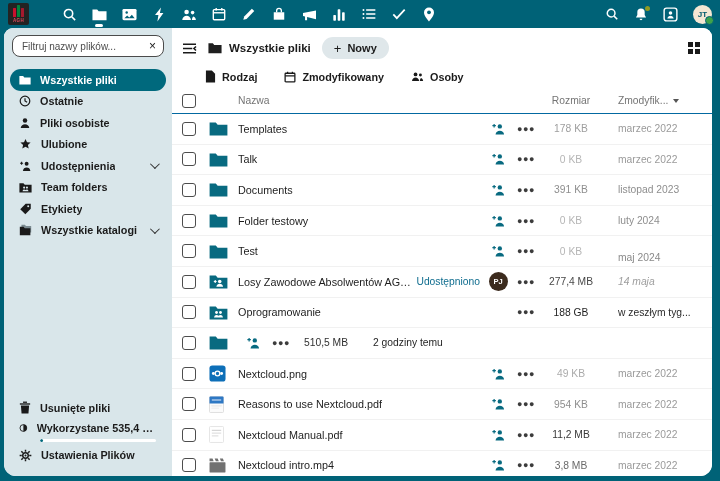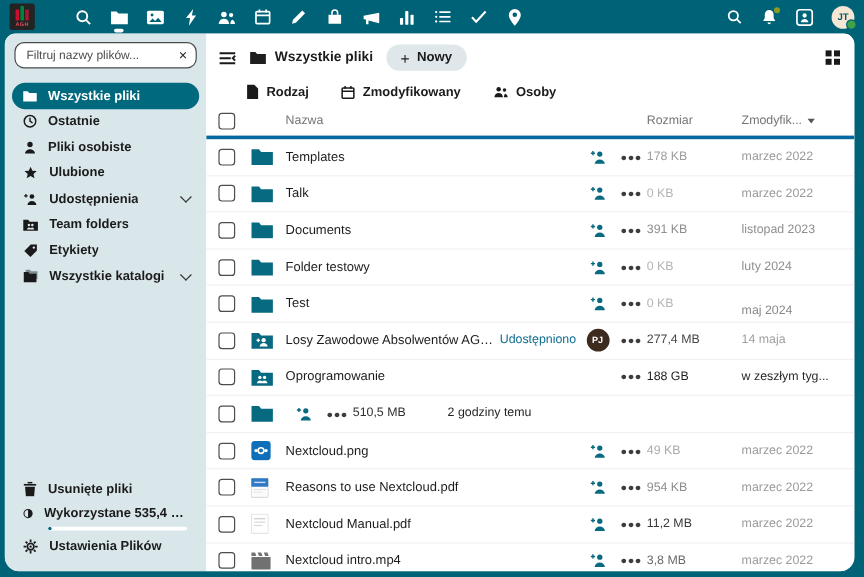--- a/index.html
+++ b/index.html
@@ -59,30 +59,30 @@
            height:22px;padding:0 12px;font-size:11px;font-weight:600;color:#1b1b1b;cursor:pointer;
            font-family:"Liberation Sans",sans-serif;}
   .new-plus{font-size:13px;font-weight:400;line-height:1;}
   .grid-btn{margin-left:auto;background:none;border:none;cursor:pointer;padding:2px;}
   .grid-ico{display:grid;grid-template-columns:5px 5px;grid-template-rows:5px 5px;gap:2px;}
   .grid-ico i{background:#1a1a1a;display:block;}
   .chips{display:flex;align-items:center;gap:27px;padding:8px 10px 5px 33px;}
   .chip{display:flex;align-items:center;gap:6px;background:none;border:none;padding:0;cursor:pointer;
         font-size:10.8px;font-weight:600;color:#1b1b1b;font-family:"Liberation Sans",sans-serif;}
   
-  .thead{display:flex;align-items:center;height:25px;padding:0 10px;border-bottom:3px solid #0369a1;
+  .thead{display:flex;align-items:center;height:25px;padding:0 10px;border-bottom:1px solid #0369a1;
          color:#747474;font-size:10.3px;}
   .col-cb{width:27px;display:flex;align-items:center;}
   .cb{width:12px;height:12px;border:1.5px solid #4d4d4d;border-radius:3px;background:#fff;cursor:pointer;}
   .col-icon{width:29px;display:flex;align-items:center;}
   .col-name{flex:1;min-width:0;}
   .cell-share{width:30px;display:flex;align-items:center;justify-content:center;}
   .cell-menu{width:26px;display:flex;align-items:center;justify-content:center;background:none;border:none;
          cursor:pointer;color:#3c3c3c;font-size:9px;letter-spacing:0.5px;font-weight:bold;padding:0;}
-  .col-size{width:64px;text-align:left;font-size:10.3px;}
+  .col-size{width:64px;text-align:center;font-size:10.3px;}
   .col-date{width:84px;padding-left:15px;font-size:10.3px;display:flex;align-items:center;gap:5px;
          white-space:nowrap;overflow:hidden;}
   .sort-caret{width:0;height:0;border-left:3.5px solid transparent;border-right:3.5px solid transparent;
          border-top:4.5px solid #555;display:inline-block;}
   .rows{flex:1;overflow:hidden;}
   .row{display:flex;align-items:center;height:30.6px;padding:0 10px;border-bottom:1px solid #f1f1f1;
        box-sizing:border-box;cursor:pointer;}
   .fname{font-size:10.8px;color:#1d1d1d;white-space:nowrap;overflow:hidden;text-overflow:ellipsis;}
   .shared-label{font-size:10.3px;color:#0e6c8e;margin-right:3px;white-space:nowrap;cursor:pointer;}
   .avatar-pj{width:19px;height:19px;border-radius:50%;background:#3c2b1e;color:#fff;font-size:7.5px;
@@ -532,21 +532,21 @@
               <path d="M5 8h3M6.5 6.5v3" stroke="#fff" stroke-width="1.2"></path>
             </svg>
           </span>
     <span class="col-name fname">Losy Zawodowe Absolwentów AGH - raporty</span>
     <span class="shared-label">Udostępniono</span>
     <span class="cell-share">
             <span class="avatar-pj">PJ</span>
           </span>
     <button class="cell-menu">●●●</button>
     <span class="col-size fsize" style="color: rgb(71, 71, 71);">277,4 MB</span>
-    <span class="col-date fdate" style="color: rgb(158, 158, 158);">14 maja</span>
+    <span class="col-date fdate" style="color: rgb(158, 158, 158); font-style: italic;">14 maja</span>
   </div>
 
   <div class="row">
     <span class="col-cb">
             <span class="cb"></span>
           </span>
     <span class="col-icon ficon">
             <svg width="19" height="15" viewBox="0 0 20 16">
               <path d="M0.5 1.5h6.6l2 2.4h10.4v11.6H0.5z" fill="#086a80"></path>
               <g fill="#fff">

